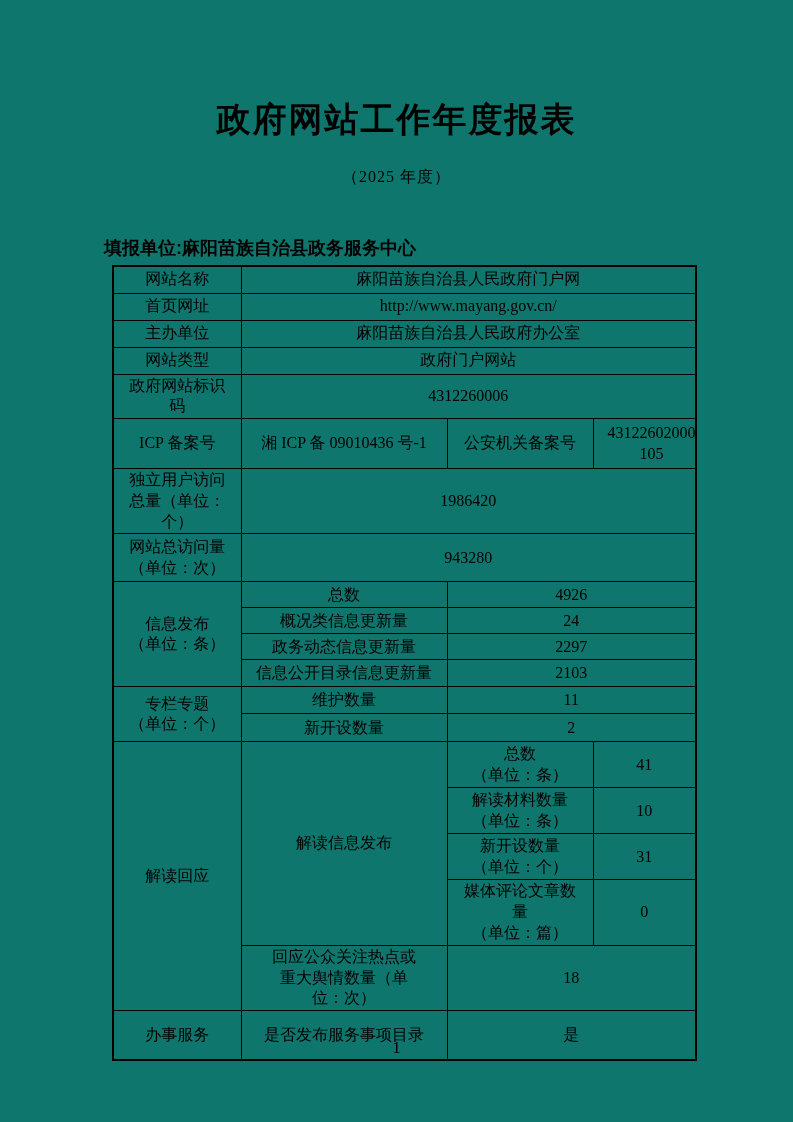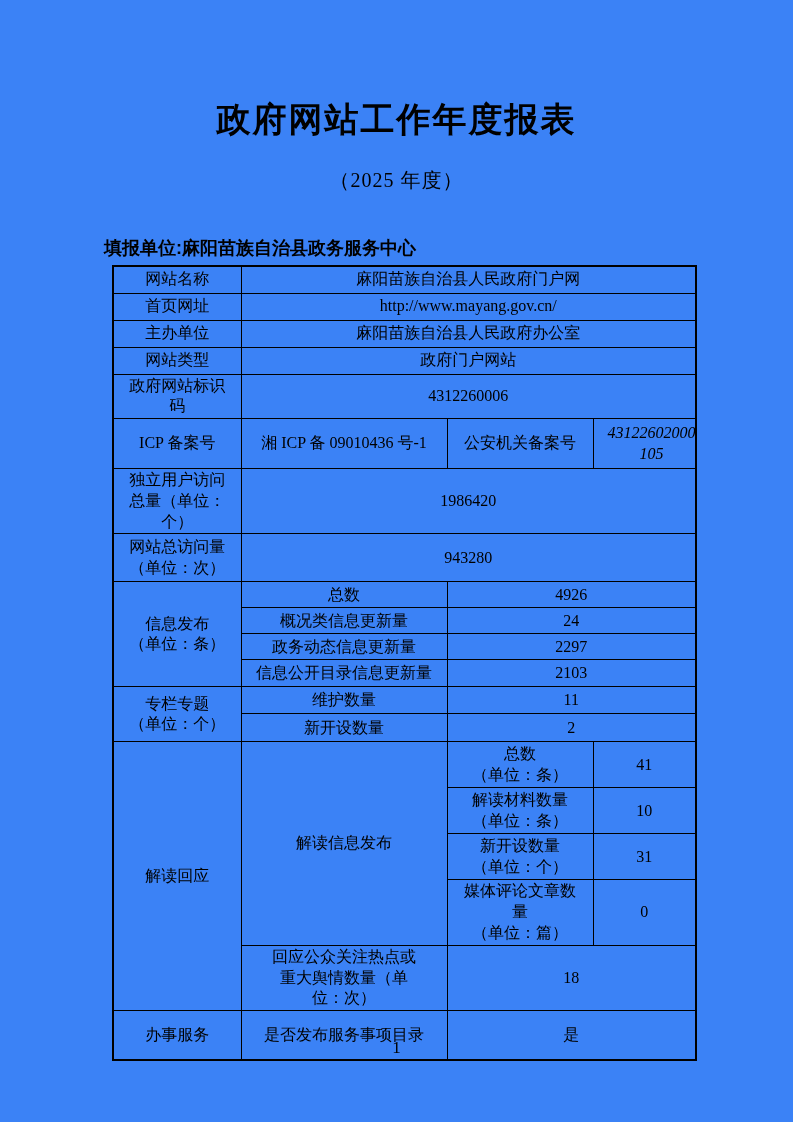--- a/index.html
+++ b/index.html
@@ -1,45 +1,45 @@
 <!DOCTYPE html>
 <html><head>
 <meta charset="utf-8">
 <style>
   html,body { margin:0; padding:0; background:#ffffff; }
   .page {
-    position:relative; width:793px; height:1122px; background:#3b82f6;
+    position:relative; width:793px; height:1122px; background:#0f766e;
     color:#000; font-family:"Liberation Serif","DejaVu Serif",serif;
     overflow:hidden;
   }
   .doc-title {
     position:absolute; top:97px; left:0; width:100%; text-align:center;
     font-family:"Liberation Sans","DejaVu Sans",sans-serif;
     font-weight:bold; font-size:34px; letter-spacing:2px;
   }
   .doc-subtitle {
     position:absolute; top:167px; left:0; width:100%; text-align:center;
-    font-size:20px; letter-spacing:1px;
+    font-size:16px; letter-spacing:1px;
   }
   .unit-line {
     position:absolute; top:236px; left:104px;
     font-family:"Liberation Sans","DejaVu Sans",sans-serif;
     font-weight:bold; font-size:18px;
   }
   table.report {
     position:absolute; top:265px; left:112px; width:583px;
     border-collapse:collapse; table-layout:fixed;
     font-size:16px; line-height:1.3;
     border:2px solid #000;
   }
   table.report td {
     border:1px solid #000; text-align:center; vertical-align:middle;
     padding:1px 12px; overflow:hidden;
   }
-  .num-cell span { display:inline-block; width:92px; word-break:break-all;font-style:italic; }
+  .num-cell span { display:inline-block; width:92px; word-break:break-all; }
   .respond-cell span { display:inline-block; max-width:152px; }
   td.v-bottom { vertical-align:bottom; padding-bottom:5px;margin-top:44px; }
   td.v-top { vertical-align:top; padding-top:5px; }
   .page-number {
     position:absolute; top:1038px; left:0; width:100%; text-align:center;
     font-size:17px;
   }
 </style>
 </head>
 <body>

